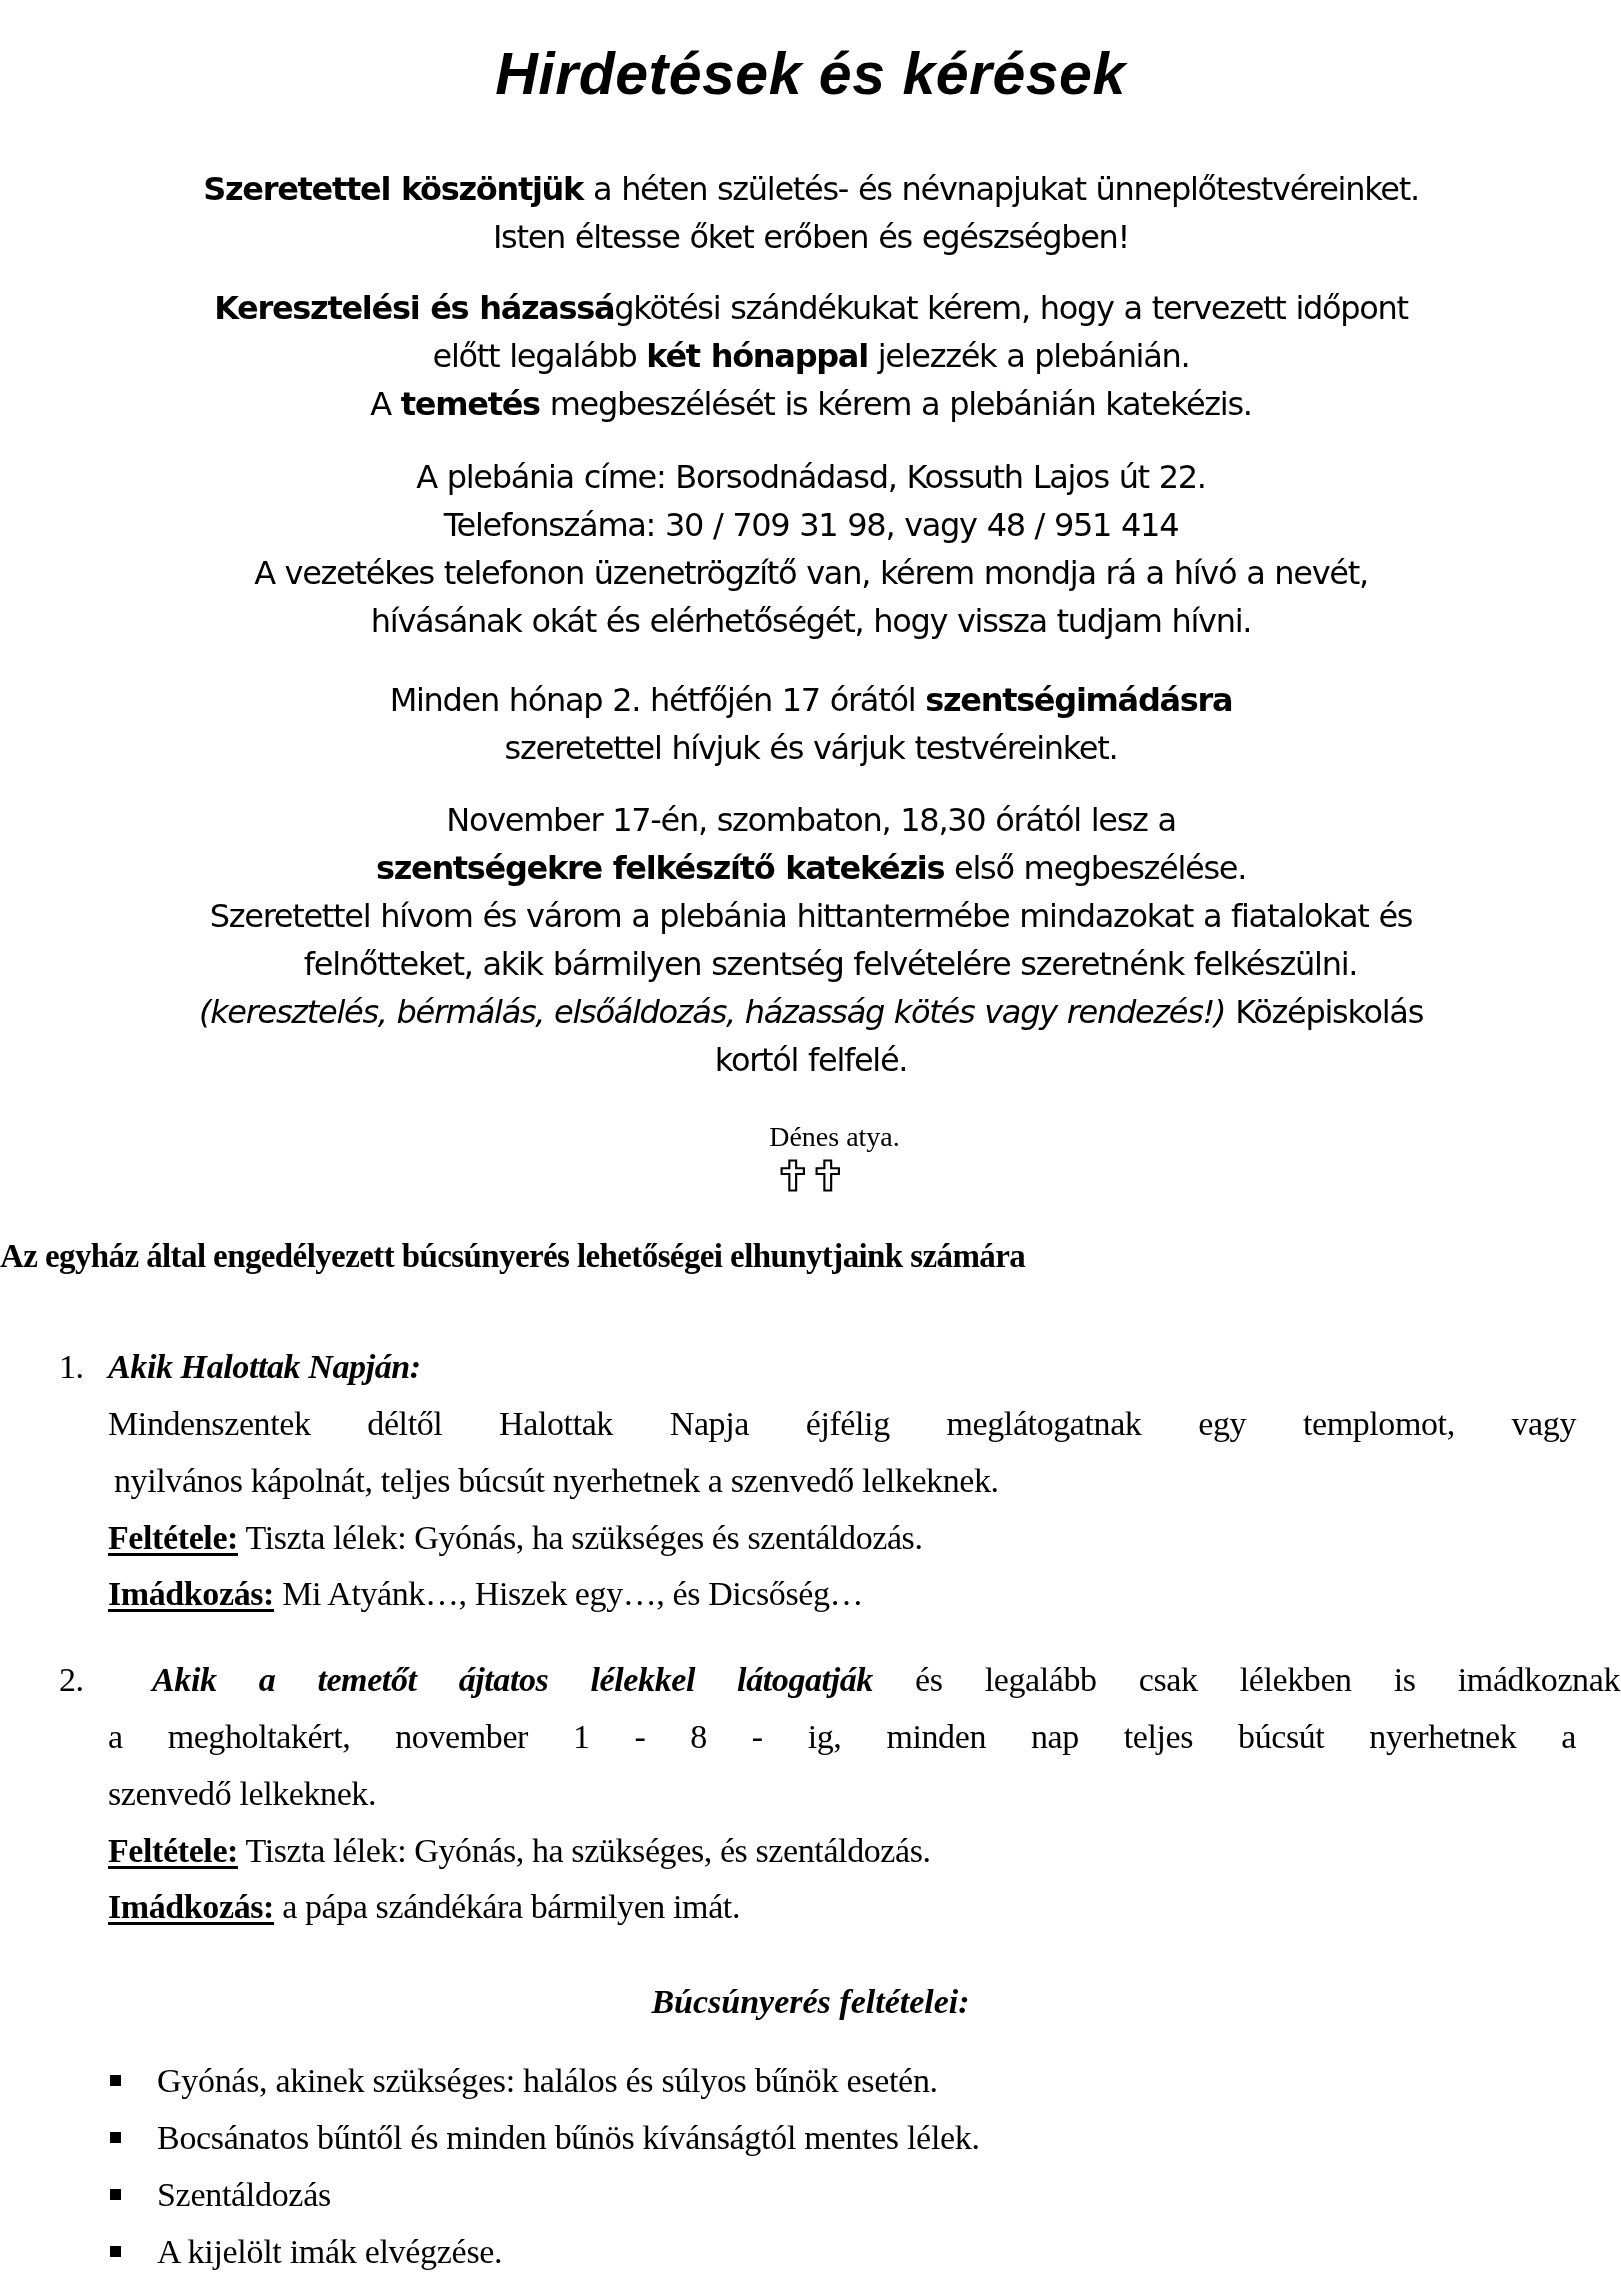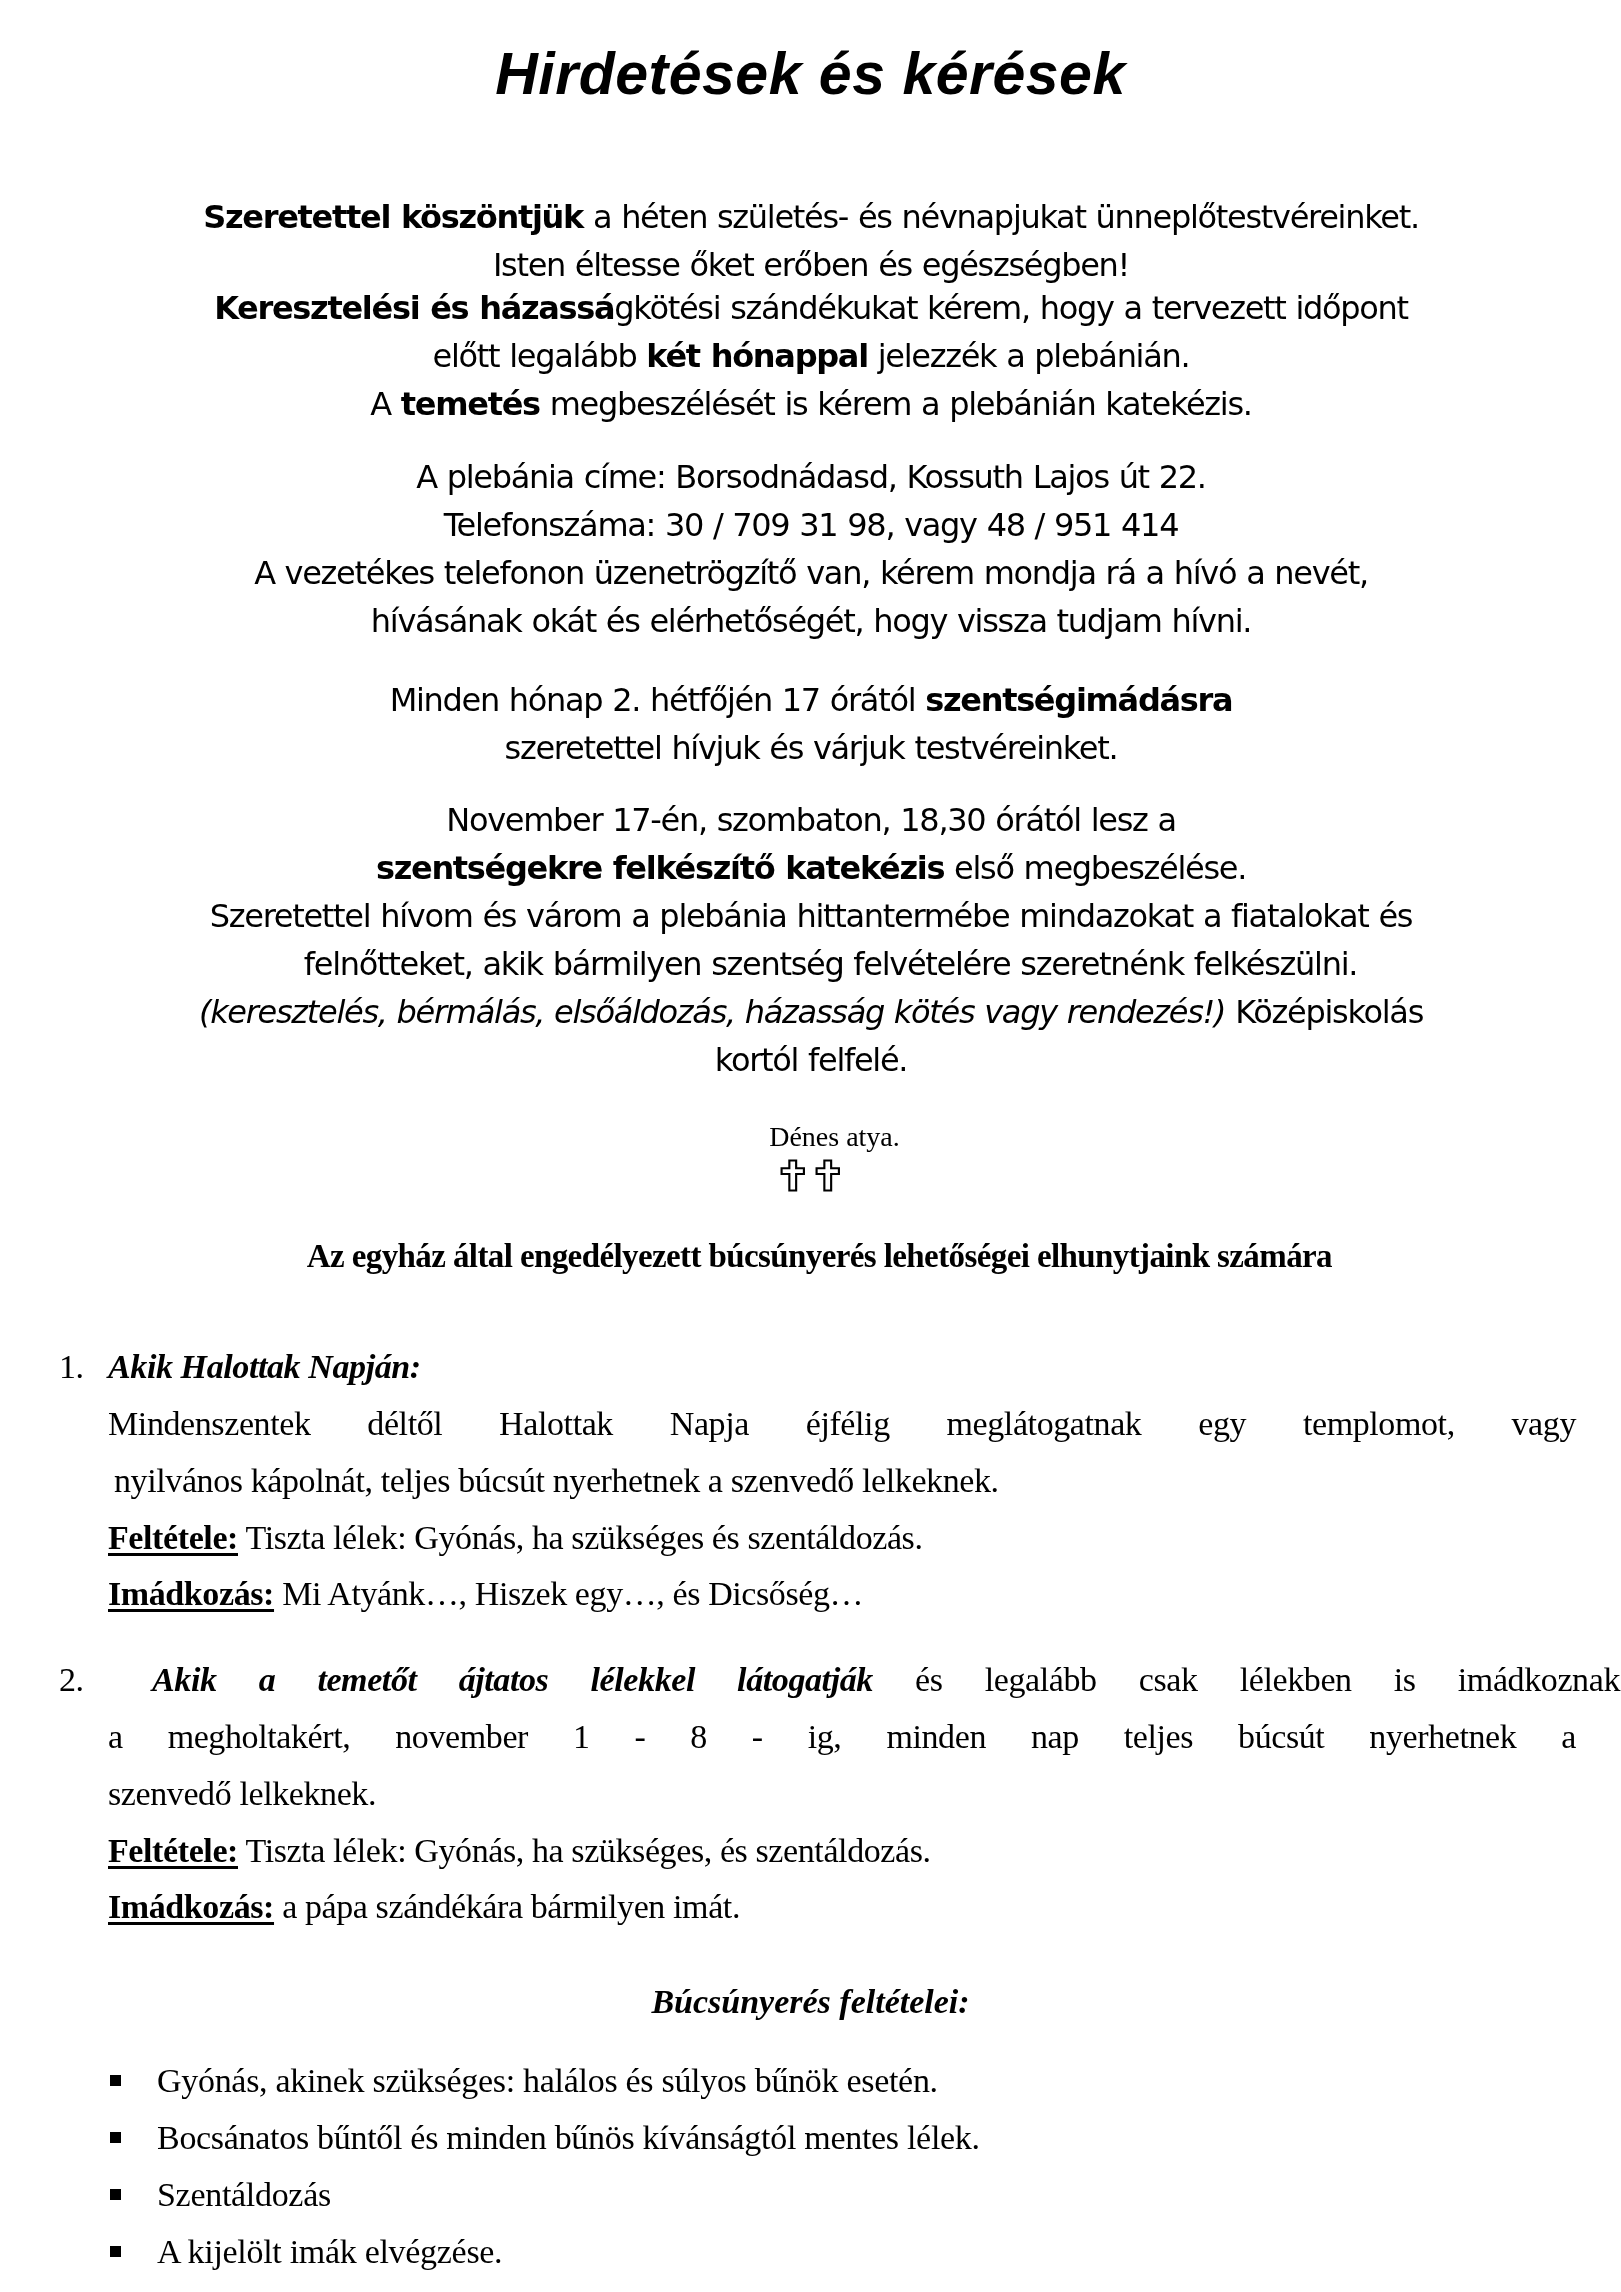--- a/index.html
+++ b/index.html
@@ -20,21 +20,21 @@
     .b { font-weight: bold; }
     .i { font-style: italic; }
 
     .sig {
       position: absolute; left: 0; width: 1621px; text-align: center;
       font-family: "Liberation Serif", serif; font-size: 28px; line-height: 35px; padding-left: 24px;
     }
     .crosses { position: absolute; left: 0; width: 1621px; text-align: center; top: 1159px; height: 33px; }
     .crosses svg { display: inline-block; margin: 0 2.9px; }
     .heading2 {
-      position: absolute; left: 0; width: 1332px; text-align: right; top: 1237px;
+      position: absolute; left: 0; width: 1332px; text-align: left; top: 1237px;
       font-family: "Liberation Serif", serif; font-weight: bold; font-size: 33px; line-height: 39px;
       letter-spacing: -0.6px;
     }
 
     .item {
       position: absolute; left: 59px; width: 1517px;
       font-family: "Liberation Serif", serif; font-size: 34px; line-height: 57px;
       letter-spacing: -0.4px;
     }
     .item .num { position: absolute; left: 0; top: 0; }
@@ -53,21 +53,21 @@
     .bullets li { position: relative; padding-left: 49px; white-space: nowrap; }
     .bullets li .sq { position: absolute; left: 2px; top: 22.5px; width: 10.8px; height: 11.8px; background: #000; }
   </style>
 </head>
 <body>
 
 <div class="page">
 
   <div class="title">Hirdetések és kérések</div>
 
-  <div class="block" style="top:165px;margin-top:28px;">
+  <div class="block" style="top:165px;">
     <p><span class="b">Szeretettel köszöntjük</span><span> a héten születés- és névnapjukat ünneplőtestvéreinket.</span></p>
     <p>Isten éltesse őket erőben és egészségben!</p>
   </div>
 
   <div class="block" style="top:284px;">
     <p><span class="b">Keresztelési és házassá</span><span>gkötési szándékukat kérem, hogy a tervezett időpont</span></p>
     <p><span>előtt legalább </span><span class="b">két hónappal</span><span> jelezzék a plebánián.</span></p>
     <p><span>A </span><span class="b">temetés</span><span> megbeszélését is kérem a plebánián katekézis.</span></p>
   </div>
 

